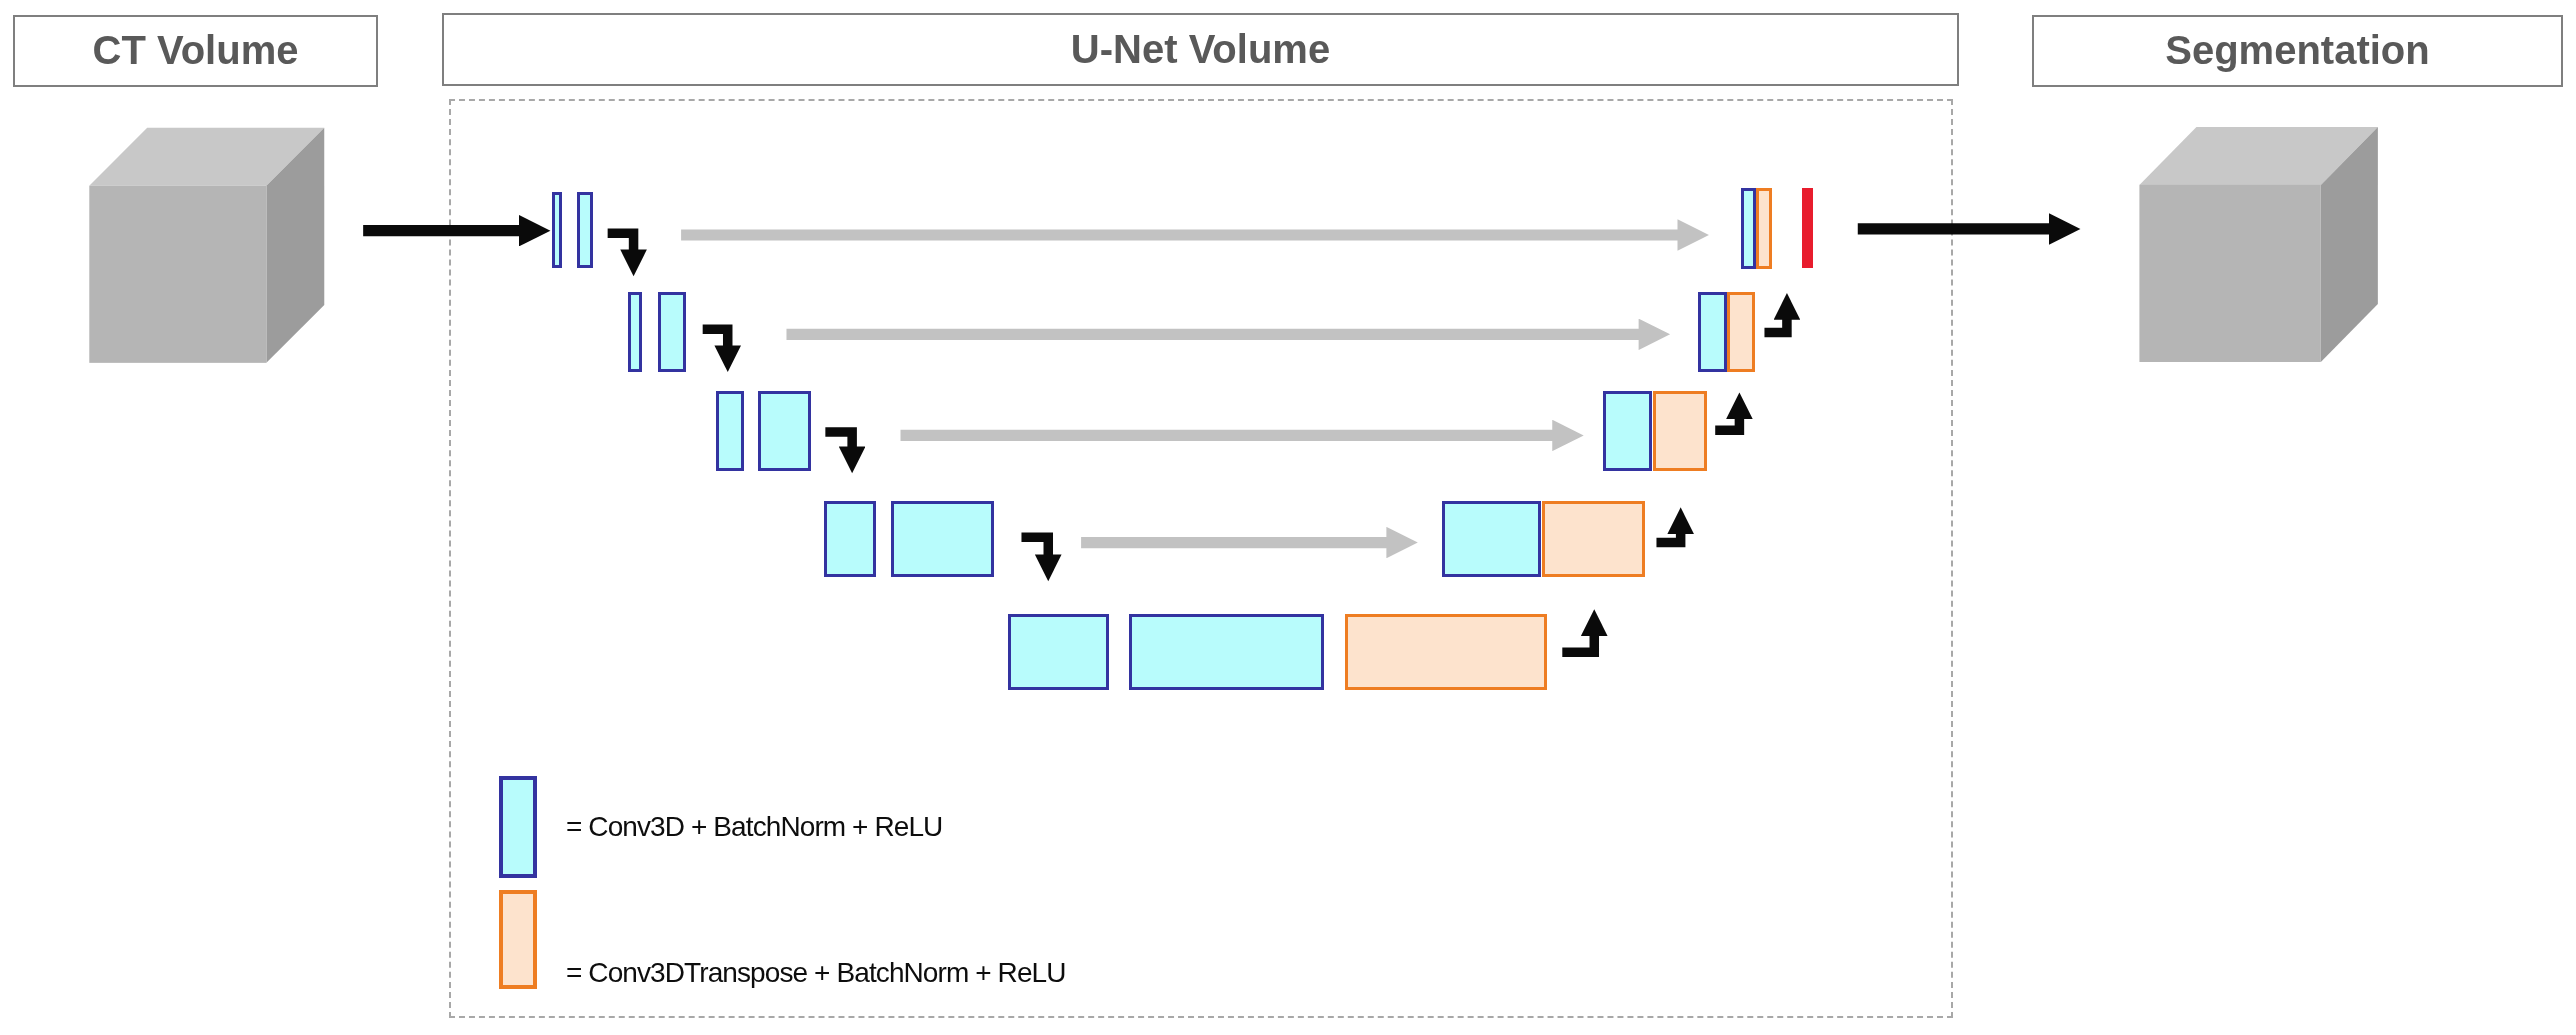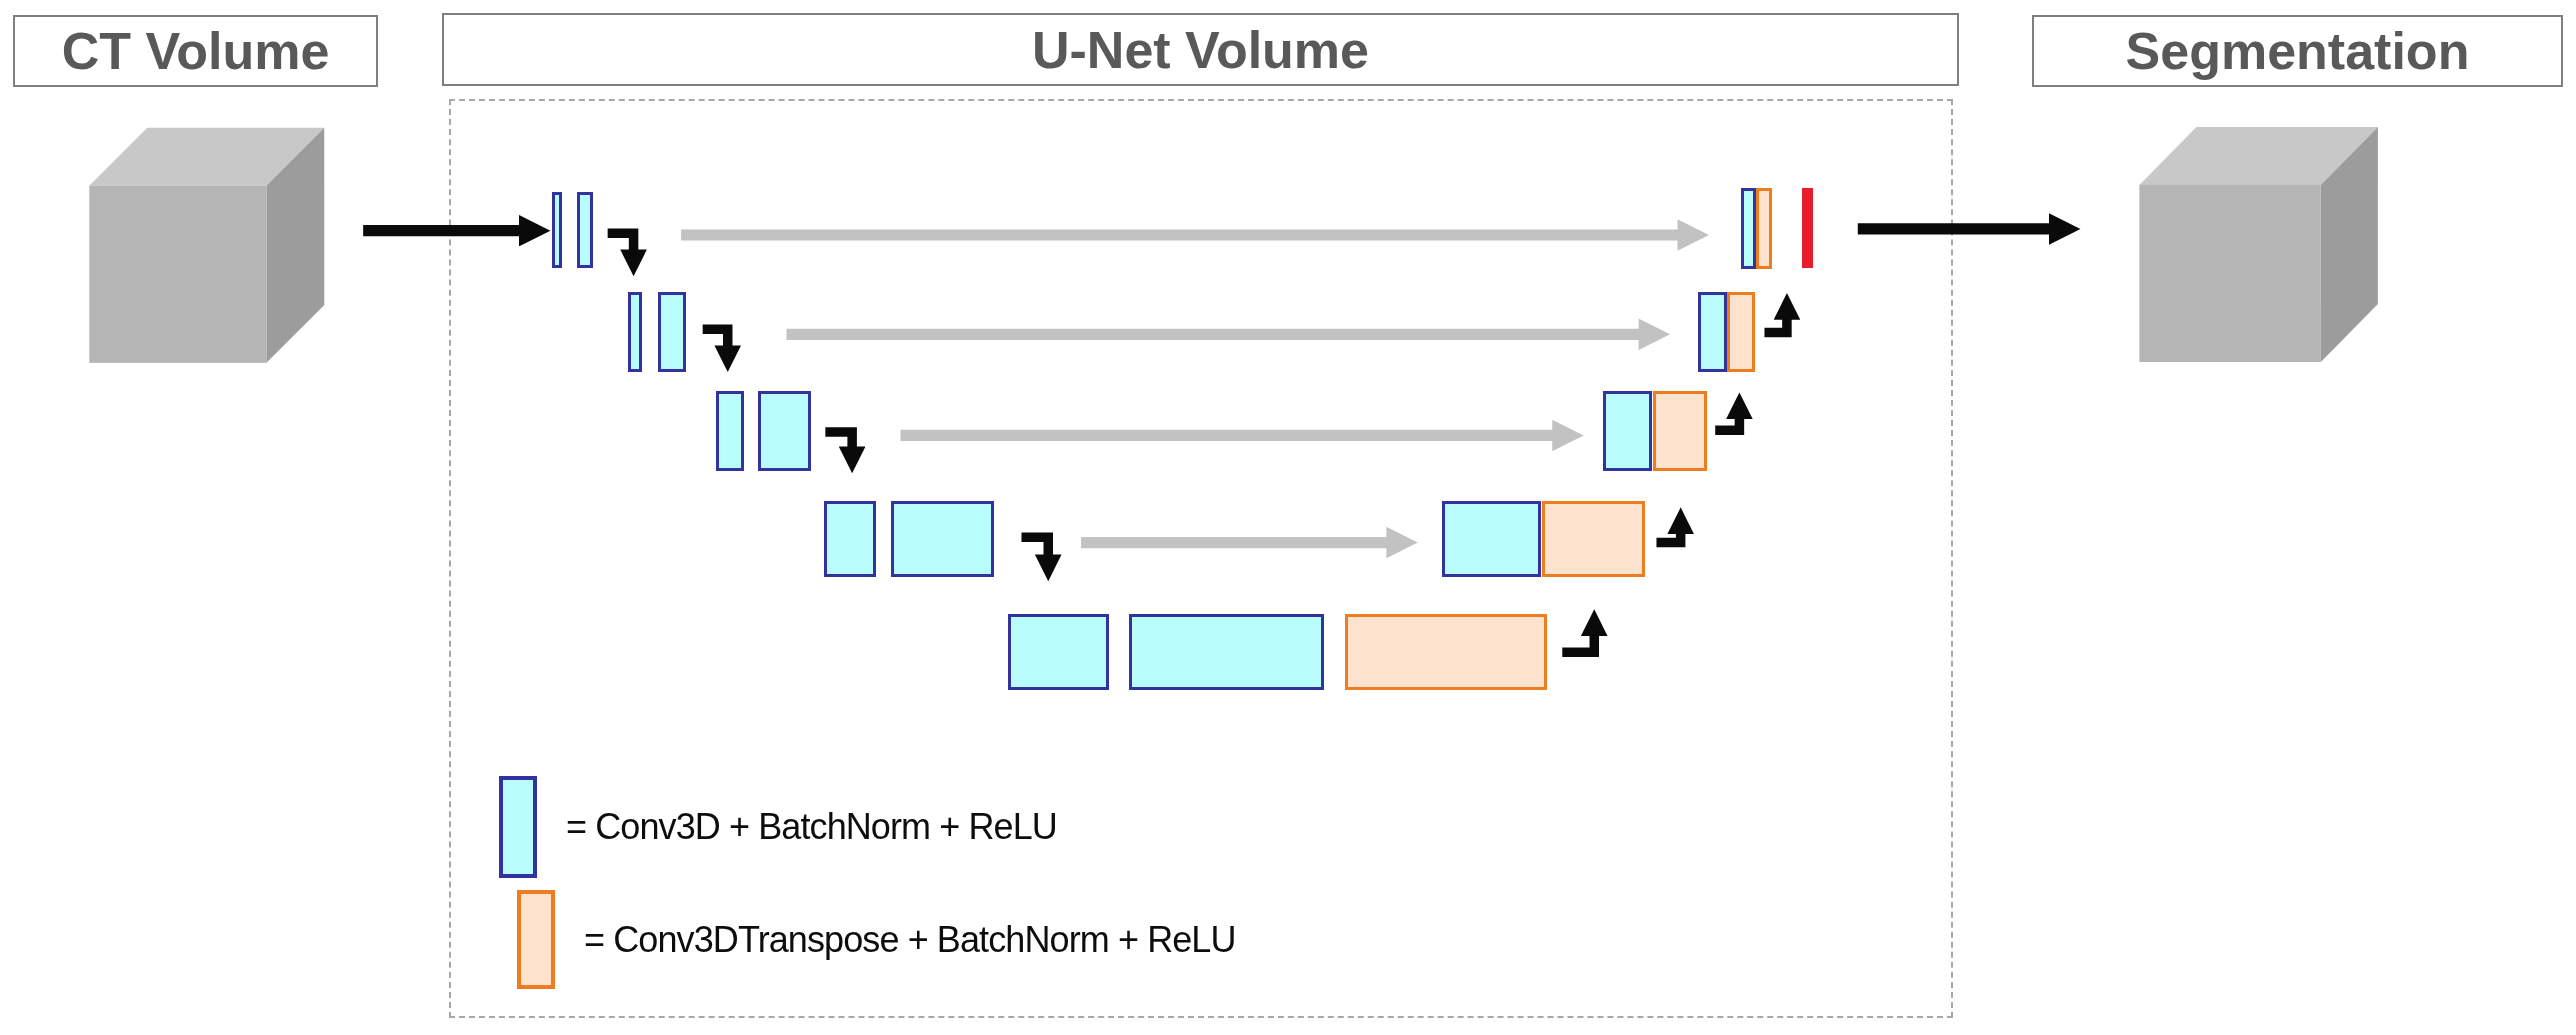--- a/index.html
+++ b/index.html
@@ -1,37 +1,37 @@
 <!DOCTYPE html>
 <html style="font-size:14px"><head>
 <meta charset="utf-8">
 <style>
   html,body{margin:0;padding:0;background:#ffffff;}
   .stage{position:relative;width:2576px;height:1035px;background:#ffffff;overflow:hidden;
          font-family:"Liberation Sans", sans-serif;}
   
   .hdr{position:absolute;box-sizing:border-box;border:2.6px solid #7f7f7f;background:#ffffff;
        display:flex;align-items:center;justify-content:center;
-       font-weight:bold;font-size:52px;color:#595959;letter-spacing:0px;}
+       font-weight:bold;font-size:40px;color:#595959;letter-spacing:0px;}
   
   .unet-box{position:absolute;left:449px;top:99px;width:1504px;height:919px;
             box-sizing:border-box;border:2.6px dashed #a8a8a8;background:transparent;}
   
   .blk{position:absolute;box-sizing:border-box;}
   .conv{background:#b8fcfc;border:3.5px solid #3333a0;}
   .deconv{background:#fde3cd;border:3.5px solid #ee7d22;}
   .redbar{background:#e81c2d;border:none;}
   
   .layer{position:absolute;left:0;top:0;width:2576px;height:1035px;pointer-events:none;}
   
   .legend-row{position:absolute;display:flex;align-items:center;}
   .swatch{box-sizing:border-box;width:38px;flex:0 0 38px;}
   .swatch.conv{border-width:4.3px;}
   .swatch.deconv{border-width:4.3px;}
-  .legend-label{margin-left:29px;font-size:36px;color:#0d0d0d;letter-spacing:-0.9px;white-space:nowrap;}
+  .legend-label{margin-left:29px;font-size:28px;color:#0d0d0d;letter-spacing:-0.9px;white-space:nowrap;}
 </style>
 </head>
 <body>
 
 <div class="stage">
 
   <div class="hdr" style="left:13px;top:14.7px;width:365px;height:72px;">CT Volume</div>
   <div class="hdr" style="left:442px;top:13px;width:1517px;height:73px;">U-Net Volume</div>
   <div class="hdr" style="left:2032px;top:14.7px;width:531px;height:72px;">Segmentation</div>
 
@@ -98,19 +98,19 @@
   <div class="blk conv" style="left:1698px;top:292px;width:28.5px;height:80px;"></div>
   <div class="blk deconv" style="left:1727px;top:292px;width:28px;height:80px;"></div>
   <div class="blk conv" style="left:1741px;top:188px;width:14.7px;height:81px;"></div>
   <div class="blk deconv" style="left:1756px;top:188px;width:15.6px;height:81px;"></div>
   <div class="blk redbar" style="left:1802px;top:188px;width:11.2px;height:80px;"></div>
 
   <div class="legend-row" style="left:499px;top:776px;height:102px;">
     <div class="swatch conv blk" style="position:static;height:102px;"></div>
     <span class="legend-label">= Conv3D + BatchNorm + ReLU</span>
   </div>
-  <div class="legend-row" style="left:517px;top:890px;height:99px;">
+  <div class="legend-row" style="left:499px;top:890px;height:99px;align-items:flex-end;">
     <div class="swatch deconv blk" style="position:static;height:99px;"></div>
     <span class="legend-label">= Conv3DTranspose + BatchNorm + ReLU</span>
   </div>
 
 </div>
 
 
 </body></html>

